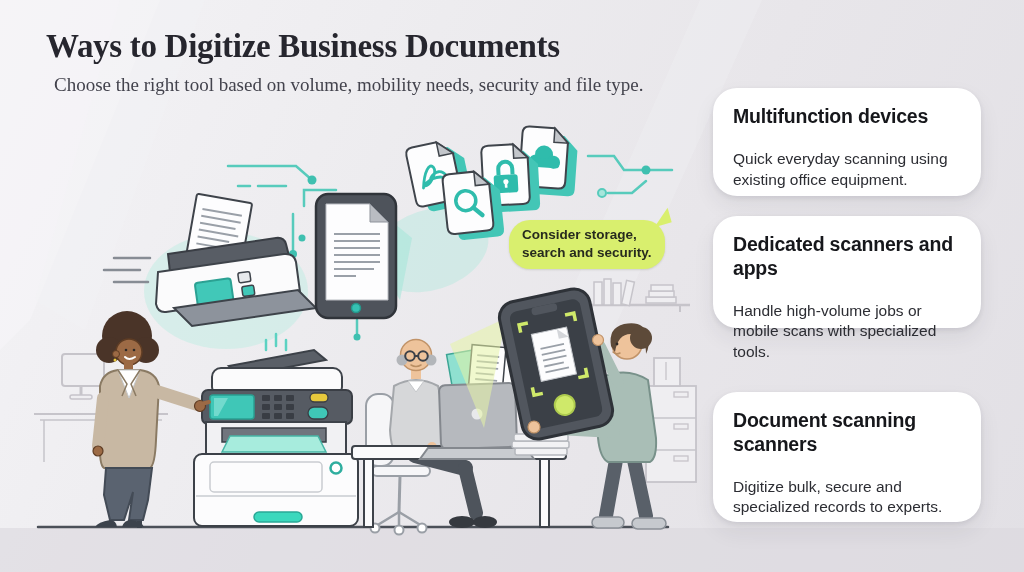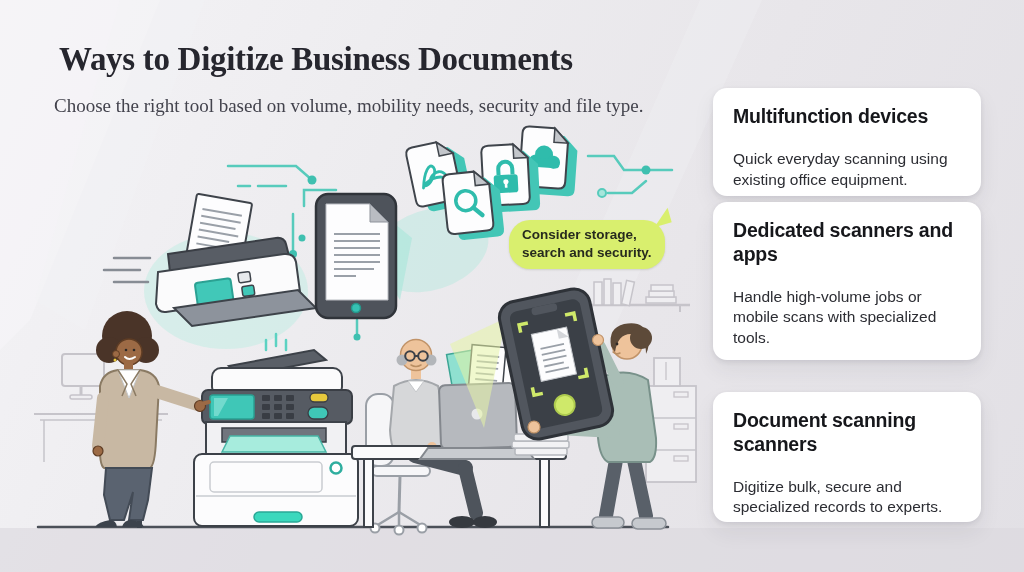--- a/index.html
+++ b/index.html
@@ -5,35 +5,35 @@
   html,body{margin:0;padding:0;background:#d8d6db;}
   .stage{
     position:relative;width:1024px;height:572px;overflow:hidden;
     background:
       linear-gradient(115deg,#f4f3f6 0%,#edecef 35%,#e8e6ea 62%,#e2e0e5 100%);
     font-family:"Liberation Sans","DejaVu Sans",sans-serif;
   }
   .scene{position:absolute;left:0;top:0;}
   .header{position:absolute;left:42px;top:24px;width:640px;}
   .header h1{
-    margin:17px;font-family:"Liberation Serif","DejaVu Serif",serif;
+    margin:4px;font-family:"Liberation Serif","DejaVu Serif",serif;
     font-size:33px;font-weight:700;color:#26262e;letter-spacing:-.3px;
   }
   .header p{
     margin:9px 0 0 12px;font-family:"Liberation Serif","DejaVu Serif",serif;
     font-size:19px;color:#43434d;
   }
   .cards{position:absolute;left:713px;top:0;width:268px;}
   .card{
     position:absolute;left:0;width:268px;box-sizing:border-box;
-    background:#ffffff;border-radius:14px;padding:17px 20px;
+    background:#ffffff;border-radius:24px;padding:17px 20px;
     box-shadow:0 2px 5px rgba(40,40,60,.10),0 10px 22px rgba(40,40,60,.07);
   }
   .card-1{top:88px;height:108px;}
-  .card-2{top:202px;height:158px;}
+  .card-2{top:216px;height:112px;}
   .card-3{top:392px;height:130px;}
   .card-title{font-size:19.5px;font-weight:700;color:#16171b;line-height:1.22;letter-spacing:-.2px;}
   .card-body{margin-top:20px;font-size:15.5px;color:#2c2d33;line-height:1.34;}
   .bubble{
     position:absolute;left:509px;top:220px;background:#d9ef6e;
     border-radius:21px;padding:6px 13px 7px;color:#272b1e;
     font-size:13.5px;line-height:1.35;font-weight:700;
     box-shadow:0 1px 2px rgba(60,70,30,.15);
   }
   .bubble::before{

